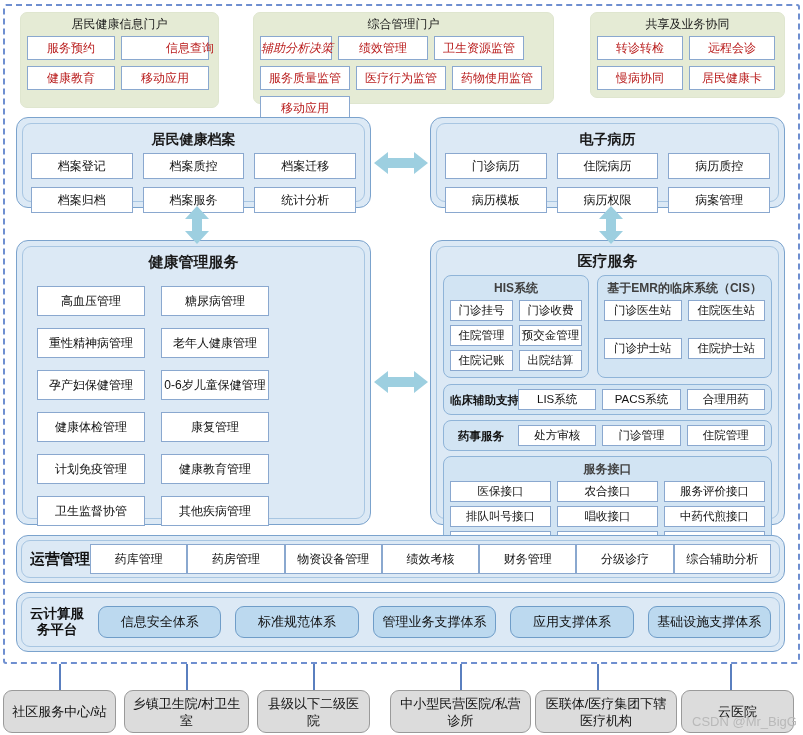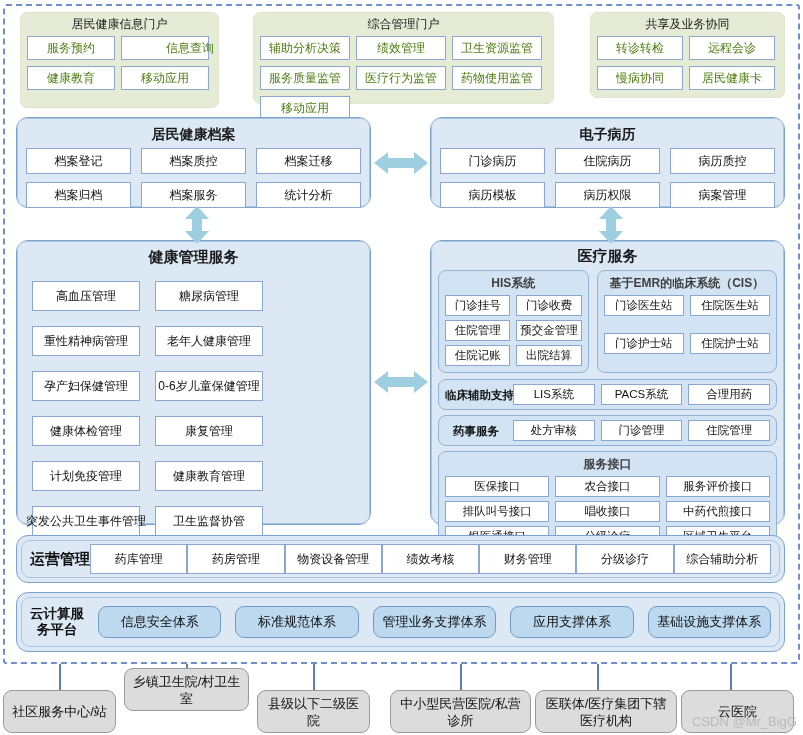--- a/index.html
+++ b/index.html
@@ -38,33 +38,34 @@
     color: #1a1a1a;
     line-height: 15px;
     margin-bottom: 4px;
     white-space: nowrap;
   }
   .portal-grid { display: flex; flex-wrap: wrap; gap: 6px; }
   .chip {
     background: #ffffff;
     border: 1px solid #8aa8cf;
     font-size: 12px;
-    color: #4d7c0f;
+    color: #b91c1c;
     text-align: center;
     line-height: 22px;
     height: 24px;
     white-space: nowrap;
   }
 
   
   .panel {
     position: absolute;
     background: #dce9f5;
     border: 1px solid #7ba3cd;
     border-radius: 12px;
+    padding: 5px;
   }
   .panel-inner {
     width: 100%; height: 100%;
     background: #dce9f5;
     border: 1px solid #a8c6e2;
     border-radius: 9px;
     padding: 5px 8px 8px 8px;
   }
   .panel-title {
     text-align: center;
@@ -202,21 +203,21 @@
       <div class="chip" style="width:88px;">服务预约</div>
       <div class="chip" style="width:88px;padding-left:44px;">信息查询</div>
       <div class="chip" style="width:88px;">健康教育</div>
       <div class="chip" style="width:88px;">移动应用</div>
     </div>
   </div>
 
   <div class="portal" style="left:253px; top:12px; width:301px; height:92px;">
     <div class="portal-title">综合管理门户</div>
     <div class="portal-grid">
-      <div class="chip" style="width:90px;">辅助分析决策</div>
+      <div class="chip" style="width:72px;font-style:italic;">辅助分析决策</div>
       <div class="chip" style="width:90px;">绩效管理</div>
       <div class="chip" style="width:90px;">卫生资源监管</div>
       <div class="chip" style="width:90px;">服务质量监管</div>
       <div class="chip" style="width:90px;">医疗行为监管</div>
       <div class="chip" style="width:90px;">药物使用监管</div>
       <div class="chip" style="width:90px;">移动应用</div>
     </div>
   </div>
 
   <div class="portal" style="left:590px; top:12px; width:195px; height:86px;">
@@ -261,32 +262,31 @@
     </div>
   </div>
 
   <svg class="arrow-h" style="left:374px; top:149px;" width="54" height="28" viewBox="0 0 54 28">
     <polygon points="0,14 14,3 14,9 40,9 40,3 54,14 40,25 40,19 14,19 14,25" fill="#9dcfe0"></polygon>
   </svg>
 
   <div class="panel" style="left:16px; top:240px; width:355px; height:285px;">
     <div class="panel-inner">
       <div class="panel-title" style="font-size:15px;">健康管理服务</div>
-      <div class="hm-grid" style="margin-top:10px;gap:15px;">
+      <div class="hm-grid" style="margin-top:10px;">
         <div class="cell">高血压管理</div>
         <div class="cell">糖尿病管理</div>
         <div class="cell">重性精神病管理</div>
         <div class="cell">老年人健康管理</div>
         <div class="cell">孕产妇保健管理</div>
         <div class="cell">0-6岁儿童保健管理</div>
         <div class="cell">健康体检管理</div>
         <div class="cell">康复管理</div>
         <div class="cell">计划免疫管理</div>
         <div class="cell">健康教育管理</div>
-        <div class="cell">突发公共卫生事件管理</div>
         <div class="cell">卫生监督协管</div>
         <div class="cell">其他疾病管理</div>
         <div class="cell">中医体质辨识</div>
       </div>
     </div>
   </div>
 
   <div class="panel" style="left:430px; top:240px; width:355px; height:285px;">
     <div class="panel-inner" style="padding:4px 6px 6px 6px;">
       <div class="panel-title" style="font-size:15px;">医疗服务</div>
@@ -397,21 +397,21 @@
   </div>
 
   <div class="stem" style="left:59px;  top:664px; height:26px;"></div>
   <div class="stem" style="left:186px; top:664px; height:26px;"></div>
   <div class="stem" style="left:313px; top:664px; height:26px;"></div>
   <div class="stem" style="left:460px; top:664px; height:26px;"></div>
   <div class="stem" style="left:597px; top:664px; height:26px;"></div>
   <div class="stem" style="left:730px; top:664px; height:26px;"></div>
 
   <div class="node" style="left:3px;   top:690px; width:113px; height:43px;">社区服务中心/站</div>
-  <div class="node" style="left:124px; top:668px; width:125px; height:43px;">乡镇卫生院/村卫生室</div>
+  <div class="node" style="left:124px; top:690px; width:125px; height:43px;">乡镇卫生院/村卫生室</div>
   <div class="node" style="left:257px; top:690px; width:113px; height:43px;">县级以下二级医院</div>
   <div class="node" style="left:390px; top:690px; width:141px; height:43px;">中小型民营医院/私营诊所</div>
   <div class="node" style="left:535px; top:690px; width:142px; height:43px;">医联体/医疗集团下辖医疗机构</div>
   <div class="node" style="left:681px; top:690px; width:113px; height:43px;">云医院</div>
 
   <div class="watermark" style="left:692px; top:714px;">CSDN @Mr_BigG</div>
 
 </div>
 
 </body></html>

